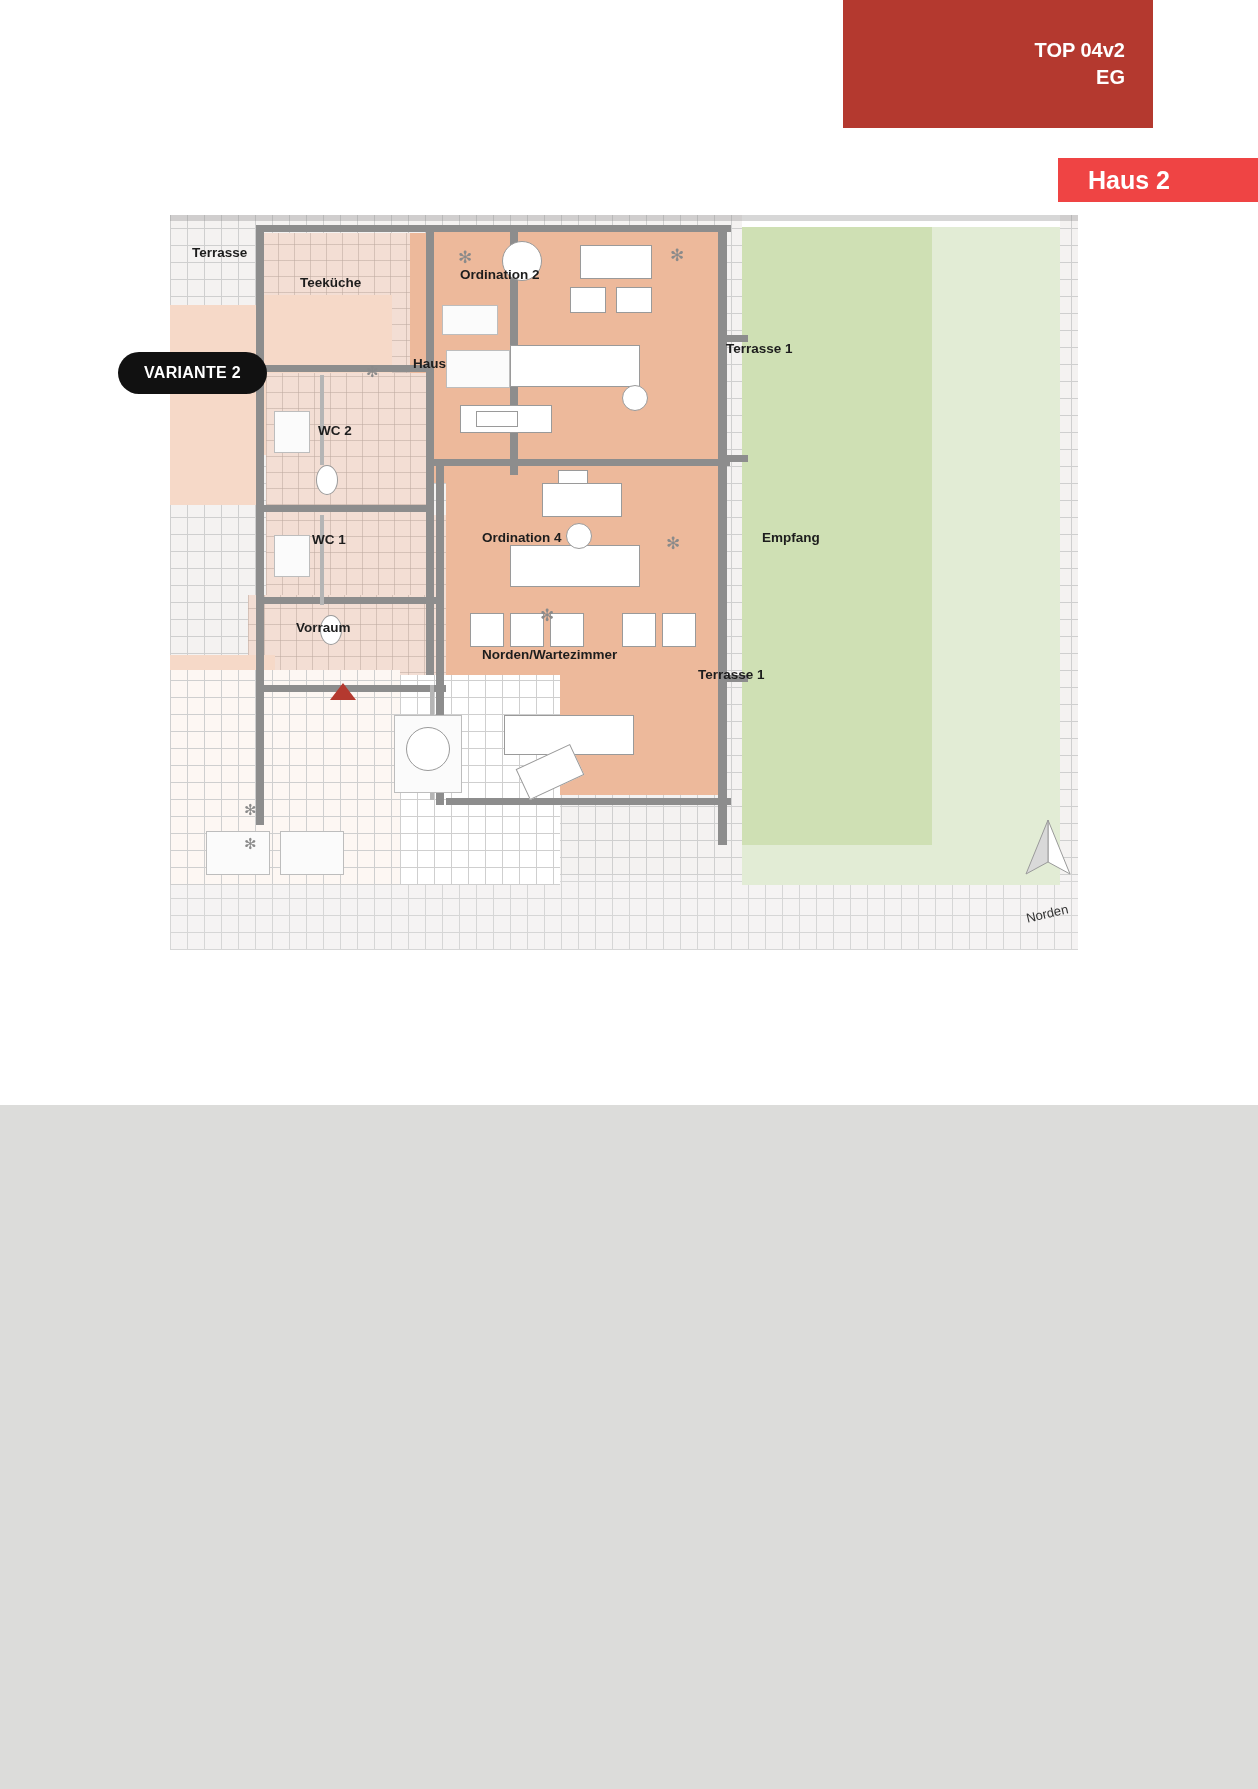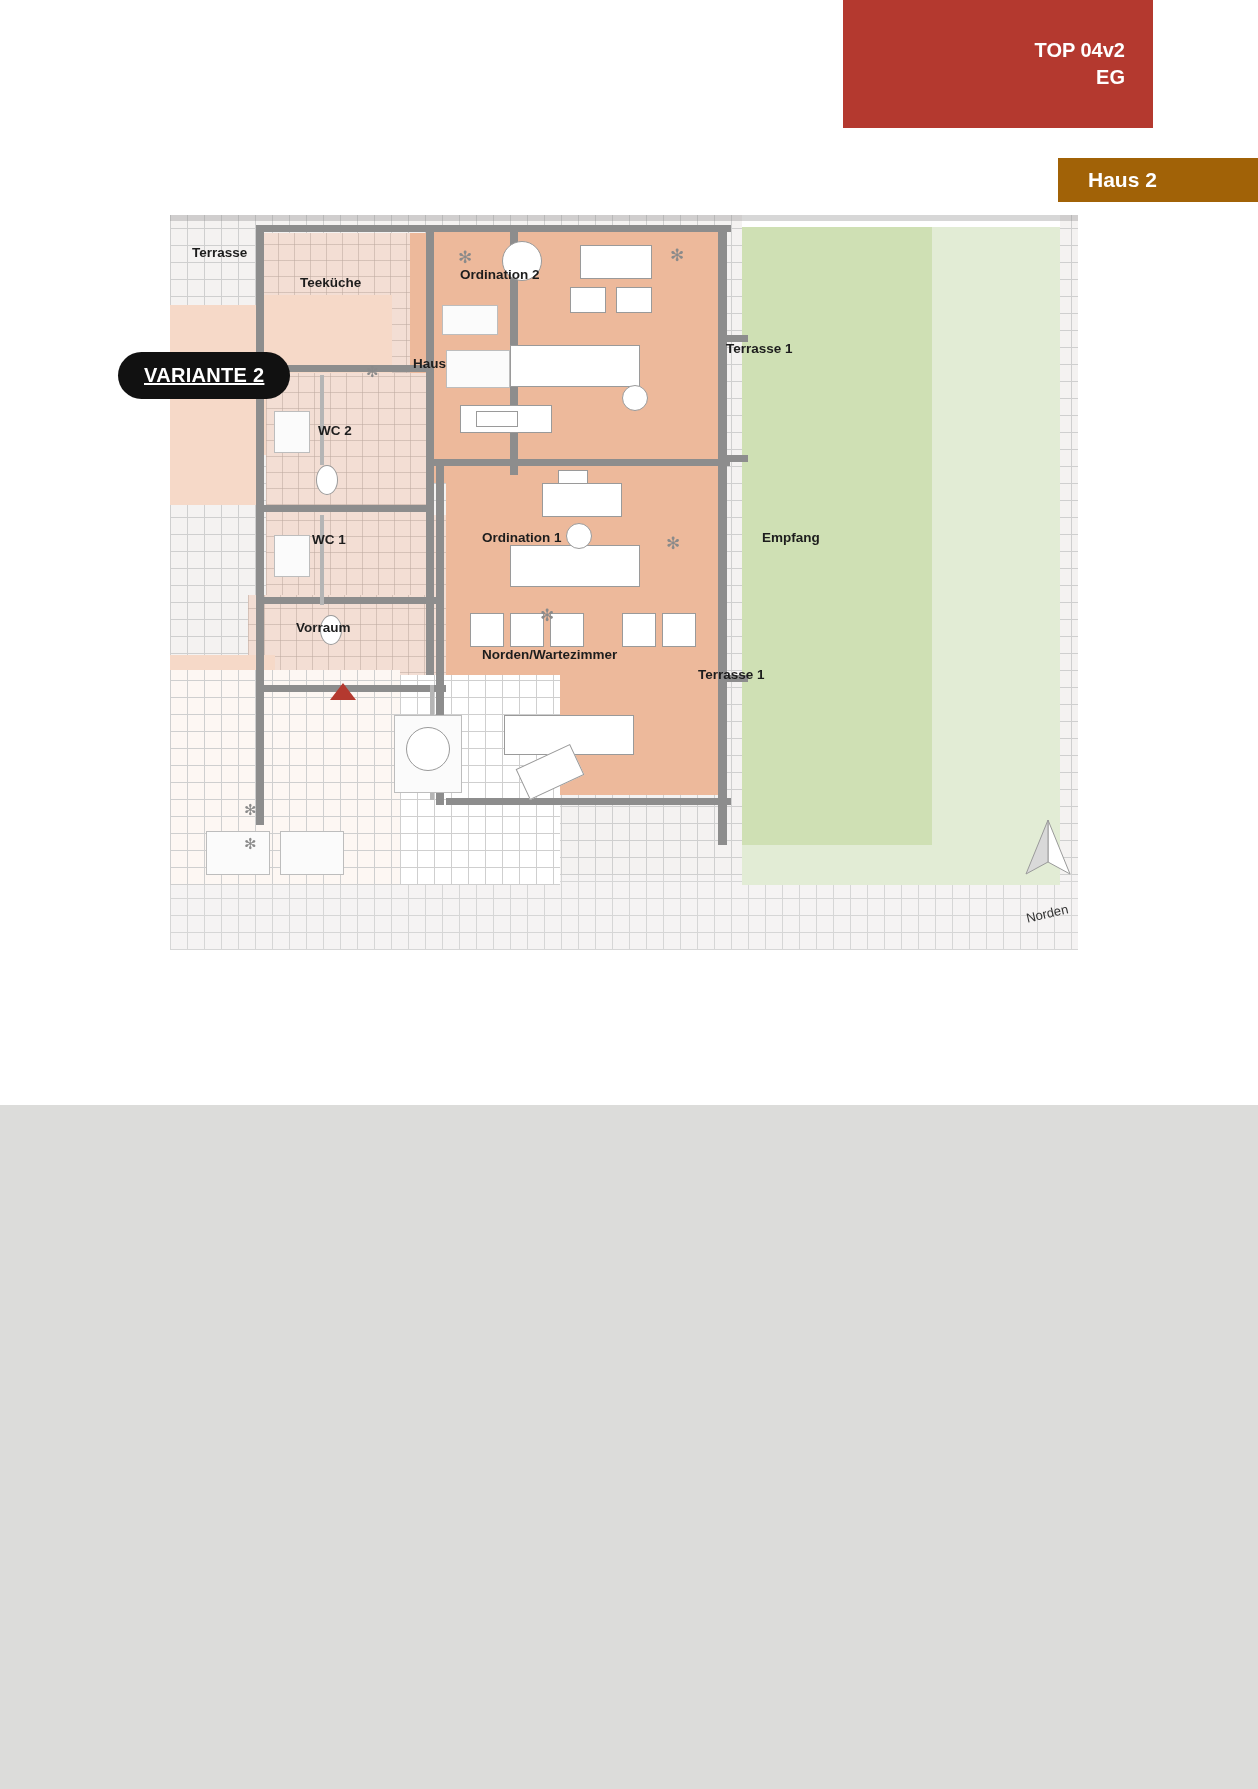--- a/index.html
+++ b/index.html
@@ -21,35 +21,34 @@
   .top-badge {
     position:absolute; right:105px; top:0; width:310px; height:128px;
     background:#b4392f; color:#fff;
     display:flex; flex-direction:column; justify-content:center; align-items:flex-end;
     padding-right:28px;
     font-weight:bold; font-size:20px; line-height:1.35;
   }
   
   .haus-badge {
     position:absolute; right:0; top:158px; width:200px; height:44px;
-    background:#a16207; color:#fff;
+    background:#ef4444; color:#fff;
     display:flex; align-items:center;
     padding-left:30px;
-    font-weight:bold; font-size:21px;
+    font-weight:bold; font-size:25px;
   }
   
   .variante-pill {
     position:absolute; left:118px; top:352px;
     background:#111; color:#fff;
     border-radius:26px;
     padding:12px 26px;
-    font-weight:bold; font-size:20px;
+    font-weight:bold; font-size:16px;
     letter-spacing:.3px;
     z-index:40;
-    text-decoration:underline;
   }
   
   .plan {
     position:absolute; left:170px; top:215px; width:908px; height:735px;
   }
   .plan-bg { position:absolute; inset:0; background:#ffffff; }
   .hatch {
     position:absolute;
     background-image:
       repeating-linear-gradient(0deg, #cfcfcf 0 1px, transparent 1px 17px),
@@ -194,21 +193,21 @@
 
     <div class="tri" style="left:160px;top:468px;"></div>
 
     <div class="lbl" style="left:22px;top:30px;">Terrasse</div>
     <div class="lbl" style="left:130px;top:60px;">Teeküche</div>
     <div class="lbl" style="left:290px;top:52px;">Ordination 2</div>
     <div class="lbl" style="left:243px;top:141px;">Haus</div>
     <div class="lbl" style="left:556px;top:126px;">Terrasse 1</div>
     <div class="lbl" style="left:140px;top:208px;padding-left:8px;">WC 2</div>
     <div class="lbl" style="left:142px;top:317px;">WC 1</div>
-    <div class="lbl" style="left:312px;top:315px;">Ordination 1</div>
+    <div class="lbl" style="left:312px;top:315px;">Ordination 4</div>
     <div class="lbl" style="left:592px;top:315px;">Empfang</div>
     <div class="lbl" style="left:126px;top:405px;">Vorraum</div>
     <div class="lbl" style="left:312px;top:432px;">Norden/Wartezimmer</div>
     <div class="lbl" style="left:528px;top:452px;">Terrasse 1</div>
 
     <svg class="north-arrow" width="52" height="60" viewBox="0 0 52 60">
       <polygon points="26,2 48,56 26,44" fill="#ffffff" stroke="#9a9a9a" stroke-width="1"></polygon>
       <polygon points="26,2 4,56 26,44" fill="#d9d9d9" stroke="#9a9a9a" stroke-width="1"></polygon>
     </svg>
     <div class="north-txt">Norden</div>

